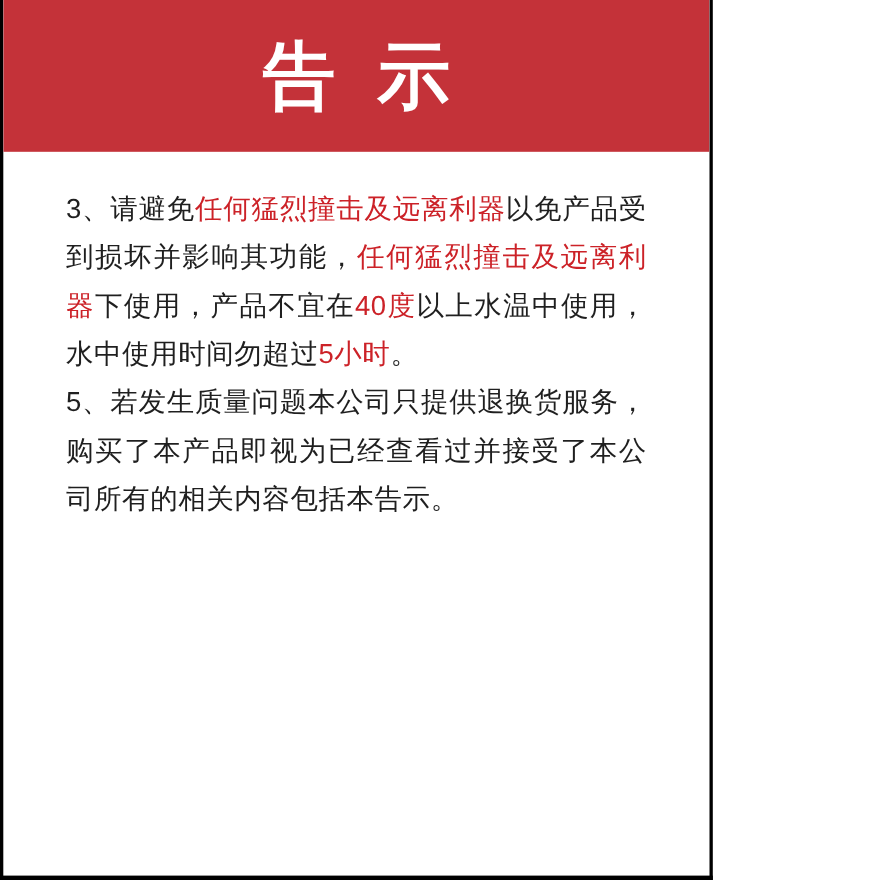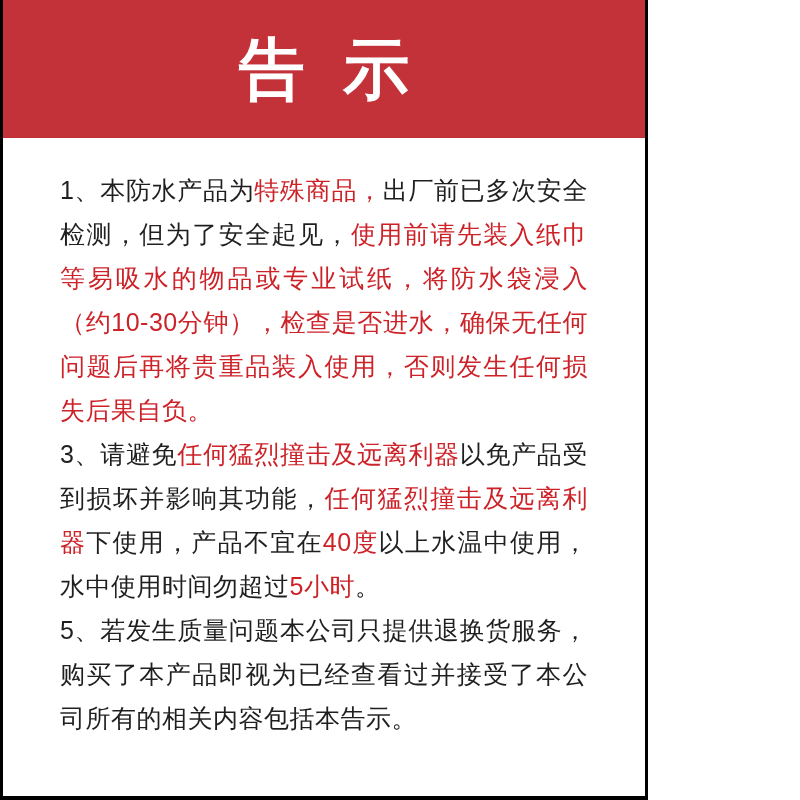--- a/index.html
+++ b/index.html
@@ -54,18 +54,17 @@
 </style>
 </head>
 <body>
 
 <div class="page">
   <div class="header-band">
     <h1 class="page-title">告 示</h1>
   </div>
   <div class="notice-body">
 
-  <p class="notice-item"><span class="seg-black">1、本防水产品为</span><span class="seg-red">特殊商品，</span><span class="seg-black">出厂前已多次安全检测，但为了安全起见，</span><span class="seg-red">使用前请先装入纸巾等易吸水的物品或专业试纸，将防水袋浸入（约10-30分钟），检查是否进水，确保无任何问题后再将贵重品装入使用，否则发生任何损失后果自负。</span></p>
       <p class="notice-item"><span class="seg-black">3、请避免</span><span class="seg-red">任何猛烈撞击及远离利器</span><span class="seg-black">以免产品受到损坏并影响其功能，</span><span class="seg-red">任何猛烈撞击及远离利器</span><span class="seg-black">下使用，产品不宜在</span><span class="seg-red">40度</span><span class="seg-black">以上水温中使用，水中使用时间勿超过</span><span class="seg-red">5小时</span><span class="seg-black">。</span></p>
       <p class="notice-item"><span class="seg-black">5、若发生质量问题本公司只提供退换货服务，购买了本产品即视为已经查看过并接受了本公司所有的相关内容包括本告示。</span></p>
     </div>
 
 </div>
 
 </body></html>

